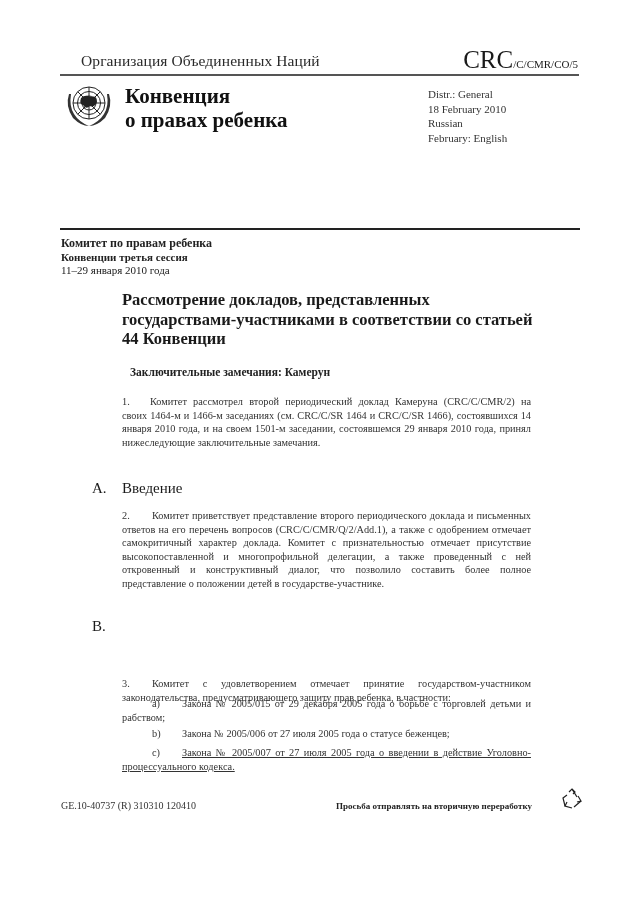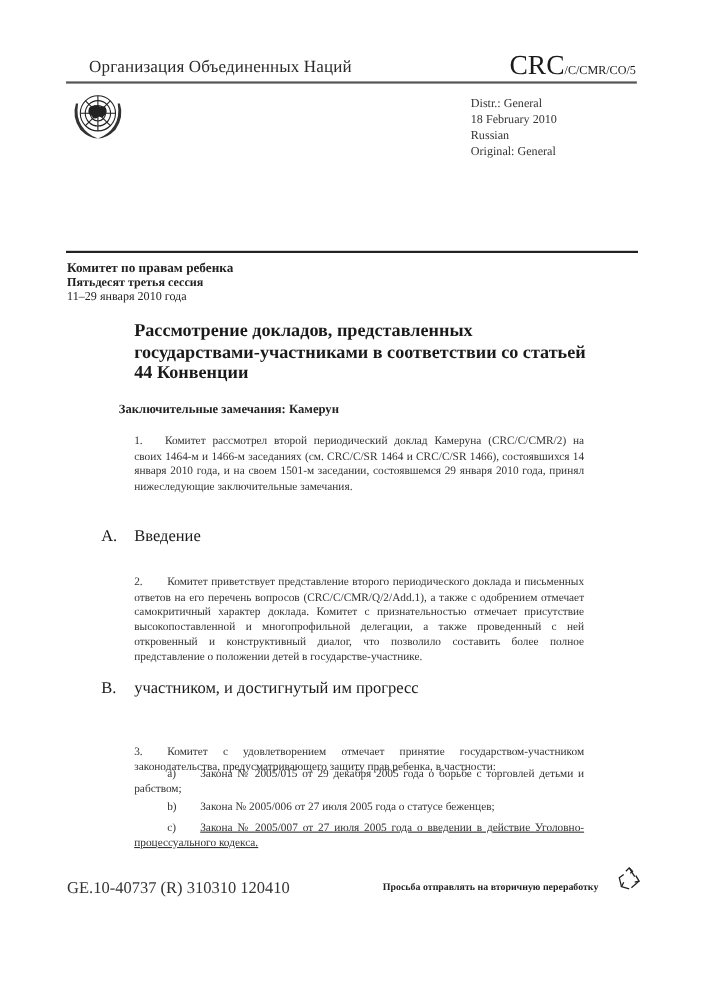--- a/index.html
+++ b/index.html
@@ -12,31 +12,31 @@
   .symbol .small { font-size: 11px; }
   .rule-top { left: 60px; top: 74px; width: 519px; height: 1.5px; background: #555; }
   .emblem { left: 63px; top: 80px; width: 52px; height: 50px; }
   .conv-title { left: 125px; top: 84px; font-size: 21px; font-weight: bold; line-height: 24px; color: #111; }
   .distr { left: 428px; top: 87px; font-size: 11px; line-height: 14.5px; color: #333; }
   .rule-thick { left: 60px; top: 228px; width: 520px; height: 2px; background: #222; }
   .committee { left: 61px; top: 237px; font-size: 11px; line-height: 13.5px; color: #222; }
   .committee .c1 { font-weight: bold; font-size: 12px; }
   .committee .c2 { font-weight: bold; }
   .main-title { left: 122px; top: 290px; width: 420px; font-size: 16.5px; font-weight: bold; line-height: 19.5px; color: #1a1a1a; }
-  .subtitle { left: 108px; top: 366px; font-size: 11.5px; font-weight: bold; color: #222; }
+  .subtitle { left: 130px; top: 366px; font-size: 11.5px; font-weight: bold; color: #222; }
   .para { left: 122px; width: 409px; font-size: 10.3px; line-height: 13.6px; text-align: justify; color: #333; }
   .para .num { display: inline-block; width: 28px; }
   .para .indent { display: inline-block; width: 30px; }
   .heading { left: 92px; font-size: 15px; font-weight: normal; line-height: 18px; color: #1a1a1a; }
   .heading .letter { display: inline-block; width: 30px; vertical-align: top; }
   .heading .htext { display: inline-block; vertical-align: top; }
   .sub-item { left: 122px; width: 409px; font-size: 10.3px; line-height: 13.6px; text-align: justify; color: #333; }
   .sub-item .lbl { display: inline-block; width: 30px; padding-left: 30px; }
-  .footer-code { left: 61px; top: 800px; font-size: 15px; color: #333; }
-  .recycle-text { left: 348px; top: 801px; font-size: 9px; font-weight: bold; color: #222; }
+  .footer-code { left: 61px; top: 800px; font-size: 10px; color: #333; }
+  .recycle-text { left: 336px; top: 801px; font-size: 9px; font-weight: bold; color: #222; }
   .recycle-icon { left: 561px; top: 788px; width: 22px; height: 22px; }
 </style>
 </head>
 <body>
 
 <div class="abs org-name">Организация Объединенных Наций</div>
 
 <div class="abs symbol">
   <span class="big">CRC</span><span class="small">/C/CMR/CO/5</span>
 </div>
@@ -57,56 +57,57 @@
     </g>
     <path d="M18 18 Q22 14 28 17 Q34 15 34 22 Q31 28 27 26 Q23 30 20 25 Q16 24 18 18Z" fill="#222"></path>
     <g fill="#333">
       <path d="M6 14 Q2 26 10 38 Q18 46 26 46 Q16 42 11 34 Q6 26 8 14Z"></path>
       <path d="M46 14 Q50 26 42 38 Q34 46 26 46 Q36 42 41 34 Q46 26 44 14Z"></path>
     </g>
   </svg>
 </div>
 
 <div class="abs conv-title">
+  <div>Конвенция</div>
+  <div>о правах ребенка</div>
 </div>
 
 <div class="abs distr">
   <div>Distr.: General</div>
   <div>18 February 2010</div>
   <div>Russian</div>
-  <div>Original: General</div>
+  <div>February: English</div>
 </div>
 
 <div class="abs rule-thick"></div>
 
 <div class="abs committee">
   <div class="c1">Комитет по правам ребенка</div>
-  <div class="c2">Пятьдесят третья сессия</div>
+  <div class="c2">Конвенции третья сессия</div>
   <div>11–29 января 2010 года</div>
 </div>
 
 <div class="abs main-title">Рассмотрение докладов, представленных государствами-участниками в соответствии со статьей 44 Конвенции</div>
 
 <div class="abs subtitle">Заключительные замечания:  Камерун</div>
 
 <div class="abs para" style="top:395px;">
   <span class="num">1.</span><span>Комитет рассмотрел второй периодический доклад Камеруна (CRC/C/CMR/2) на своих 1464-м и 1466-м заседаниях (см. CRC/C/SR 1464 и CRC/C/SR 1466), состоявшихся 14 января 2010 года, и на своем 1501-м заседании, состоявшемся 29 января 2010 года, принял нижеследующие заключительные замечания.</span>
 </div>
 
 <div class="abs heading" style="top:479px;">
   <span class="letter">A.</span><span class="htext">Введение</span>
 </div>
 
-<div class="abs para" style="top:509px;margin-top:14px;">
+<div class="abs para" style="top:509px;">
   <span class="indent">2.</span><span>Комитет приветствует представление второго периодического доклада и письменных ответов на его перечень вопросов (CRC/C/CMR/Q/2/Add.1), а также с одобрением отмечает самокритичный характер доклада. Комитет с признательностью отмечает присутствие высокопоставленной и многопрофильной делегации, а также проведенный с ней откровенный и конструктивный диалог, что позволило составить более полное представление о положении детей в государстве-участнике.</span>
 </div>
 
 <div class="abs heading" style="top:617px;">
   <span class="letter">B.</span><span class="htext">
-    <span style="display:block">участником, и достигнутый им прогресс</span>
   </span>
 </div>
 
 <div class="abs para" style="top:677px;">
   <span class="indent">3.</span><span>Комитет с удовлетворением отмечает принятие государством-участником законодательства, предусматривающего защиту прав ребенка, в частности:</span>
 </div>
 
 <div class="abs sub-item" style="top:697px;">
   <span class="lbl">a)</span><span>Закона № 2005/015 от 29 декабря 2005 года о борьбе с торговлей детьми и рабством;</span>
 </div>

